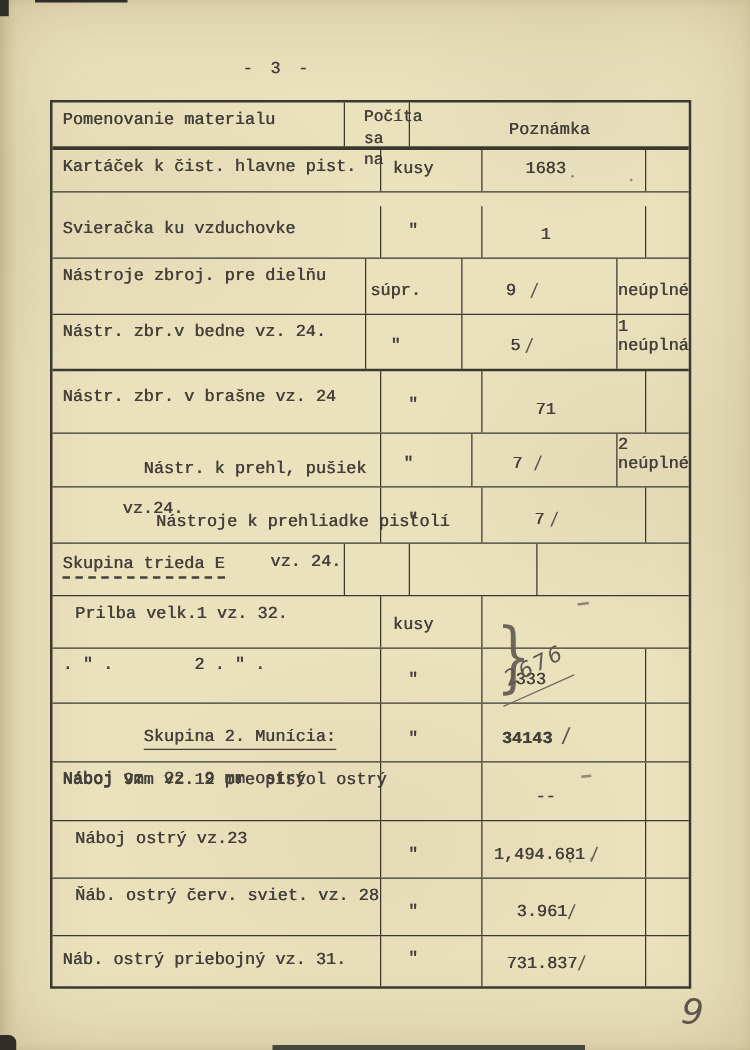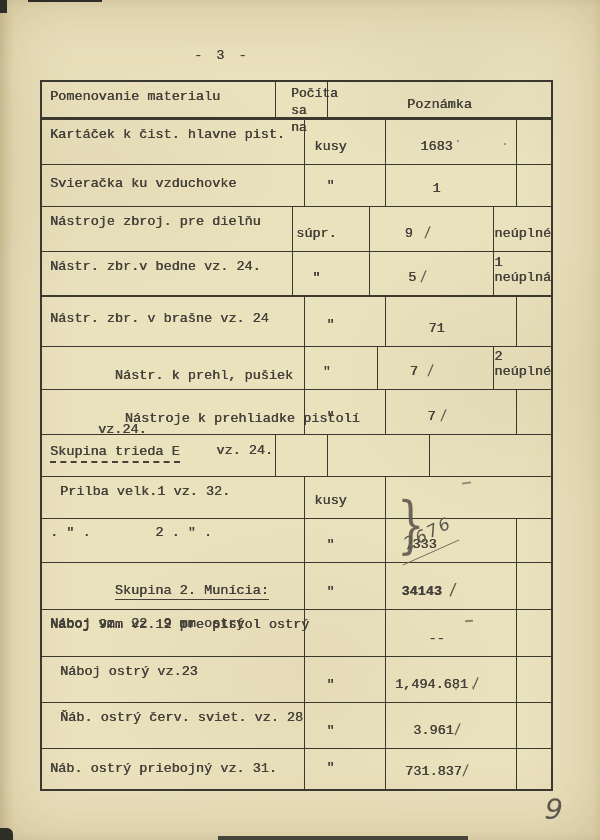--- a/index.html
+++ b/index.html
@@ -135,21 +135,21 @@
       <div class="cell c1"><span>Pomenovanie materialu</span></div>
       <div class="cell c2">
         <span class="line2">Počíta</span>
         <span class="line2">sa na</span>
       </div>
       <div class="cell c4">
           <span>Poznámka</span>
         </div>
     </div>
 
-    <div class="row typ" style="top:38px;height:45px;">
+    <div class="row typ" style="top:38px;height:34px;">
       <div class="cell c1"><span class="nm">Kartáček k čist. hlavne pist.</span></div>
       <div class="cell c2 val">
           <span>kusy</span>
         </div>
       <div class="cell c3 val">
           <span>1683</span>
         </div>
       <div class="cell c4 val">
           <span></span>
         </div>
@@ -205,21 +205,21 @@
           <span>71</span>
         </div>
       <div class="cell c4 val">
           <span></span>
         </div>
     </div>
 
     <div class="row typ" style="top:265px;height:43px;">
       <div class="cell c1 stack" style="padding-top:5px;">
         <span class="nm">Nástr. k prehl, pušiek</span>
-        <span class="nm line2" style="margin-left:48px;margin-top:22px;">vz.24.</span>
+        <span class="nm line2" style="margin-left:48px;">vz.24.</span>
       </div>
       <div class="cell c2 val">
           <span>"</span>
         </div>
       <div class="cell c3 val">
           <span>7</span>
           <span class="check hand" style="margin-left:10px;">/</span>
         </div>
       <div class="cell c4 val">
           <span>2 neúplné</span>

